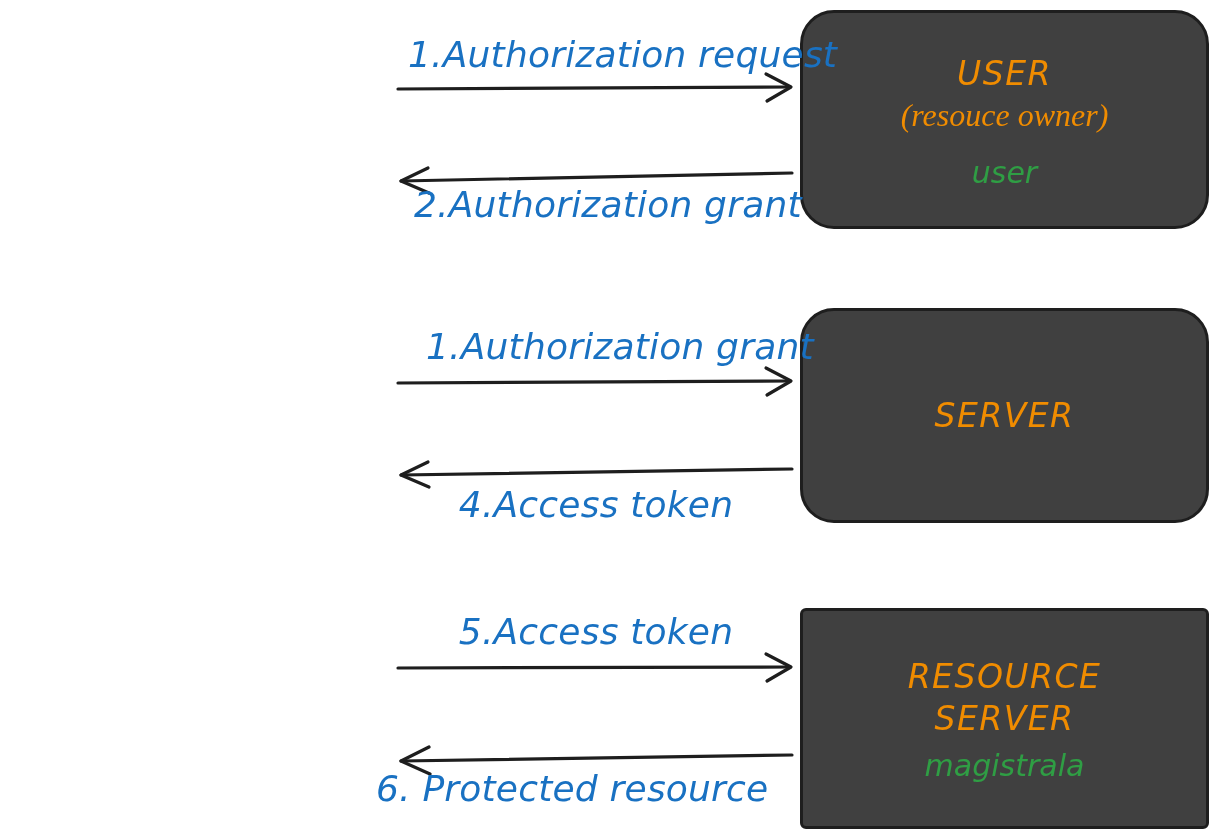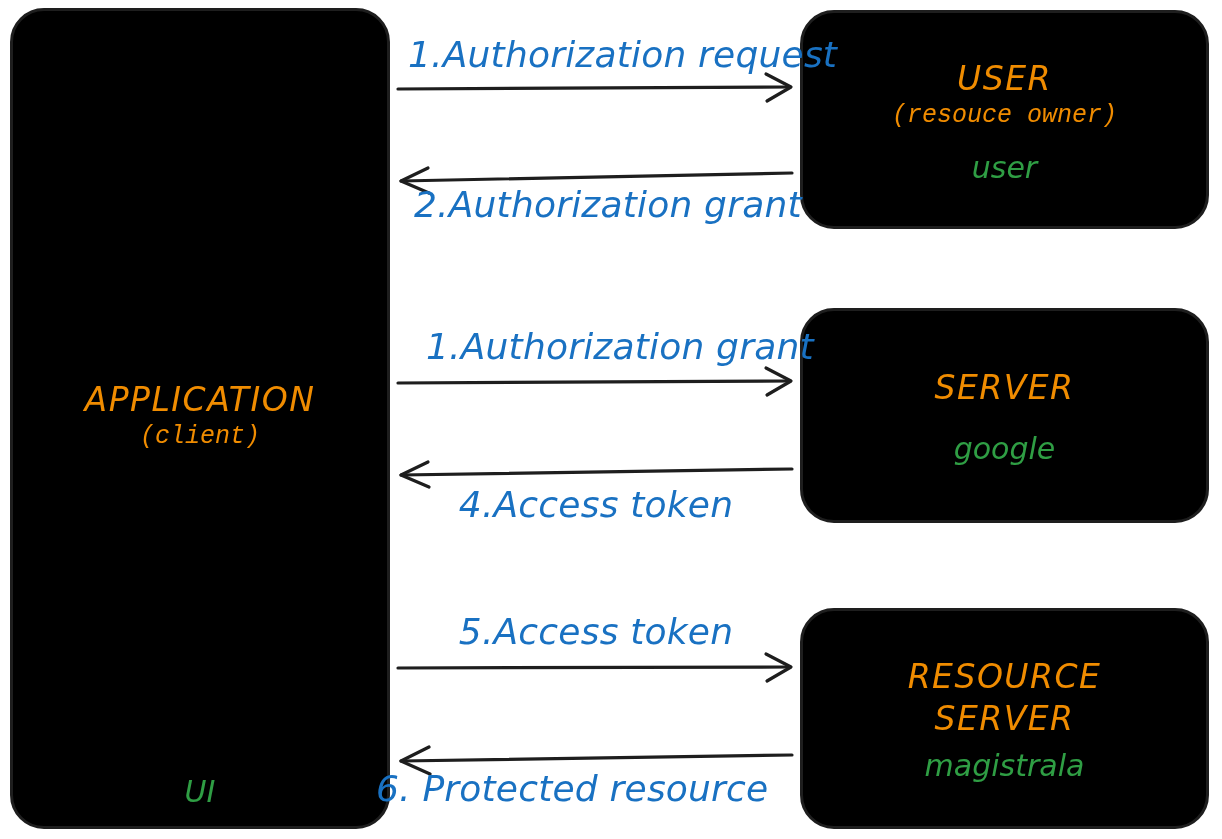--- a/index.html
+++ b/index.html
@@ -15,21 +15,21 @@
     width: 1222px;
     height: 839px;
     background: #ffffff;
     overflow: hidden;
   }
   .box {
     position: absolute;
     box-sizing: border-box;
     border: 3px solid #1e1e1e;
     border-radius: 34px;
-    background: #000000;
+    background: #404040;
     display: flex;
     flex-direction: column;
     align-items: center;
     justify-content: center;
   }
   .box-app {
     left: 10px;
     top: 8px;
     width: 380px;
     height: 821px;
@@ -45,37 +45,38 @@
     left: 800px;
     top: 308px;
     width: 409px;
     height: 215px;
   }
   .box-res {
     left: 800px;
     top: 608px;
     width: 409px;
     height: 221px;
+    border-radius: 6px;
   }
 
   .title-line {
     color: #f08c00;
     font-family: "DejaVu Sans", sans-serif;
     font-size: 33px;
     font-style: italic;
     font-weight: 400;
     letter-spacing: 1.5px;
     line-height: 1.28;
     text-align: center;
     white-space: nowrap;
   }
   .title-sub {
     color: #f08c00;
-    font-family: Liberation Mono, monospace;
-    font-size: 25px;
+    font-family: Liberation Serif, serif;
+    font-size: 32px;
     font-style: italic;
     font-weight: 400;
     line-height: 1.3;
     text-align: center;
     white-space: nowrap;
   }
   .impl-label {
     color: #2f9e44;
     font-family: "DejaVu Sans", sans-serif;
     font-size: 30px;
@@ -135,42 +136,32 @@
   .lbl-above { top: -54px; }
   .lbl-below { top: 8px; }
   .lbl-left  { left: 4px; }
   .lbl-center{ left: 50%; transform: translateX(-50%); }
 </style>
 </head>
 <body>
 
 <div id="canvas">
 
-  <div class="box box-app">
-    <div class="app-center">
-      <div class="title-line">APPLICATION</div>
-      <div class="title-sub">(client)</div>
-    </div>
-    <div class="app-bottom">
-      <div class="impl-label">UI</div>
-    </div>
-  </div>
 
   <div class="box box-user">
     <div class="user-stack">
       <div class="title-line">USER</div>
       <div class="title-sub">(resouce owner)</div>
       <div class="impl-label impl-gap-user">user</div>
     </div>
   </div>
 
   <div class="box box-auth">
     <div class="auth-stack">
       <div class="title-line">SERVER</div>
-      <div class="impl-label impl-gap-auth">google</div>
     </div>
   </div>
 
   <div class="box box-res">
     <div class="res-stack">
       <div class="title-line">RESOURCE</div>
       <div class="title-line">SERVER</div>
       <div class="impl-label impl-gap-res">magistrala</div>
     </div>
   </div>

